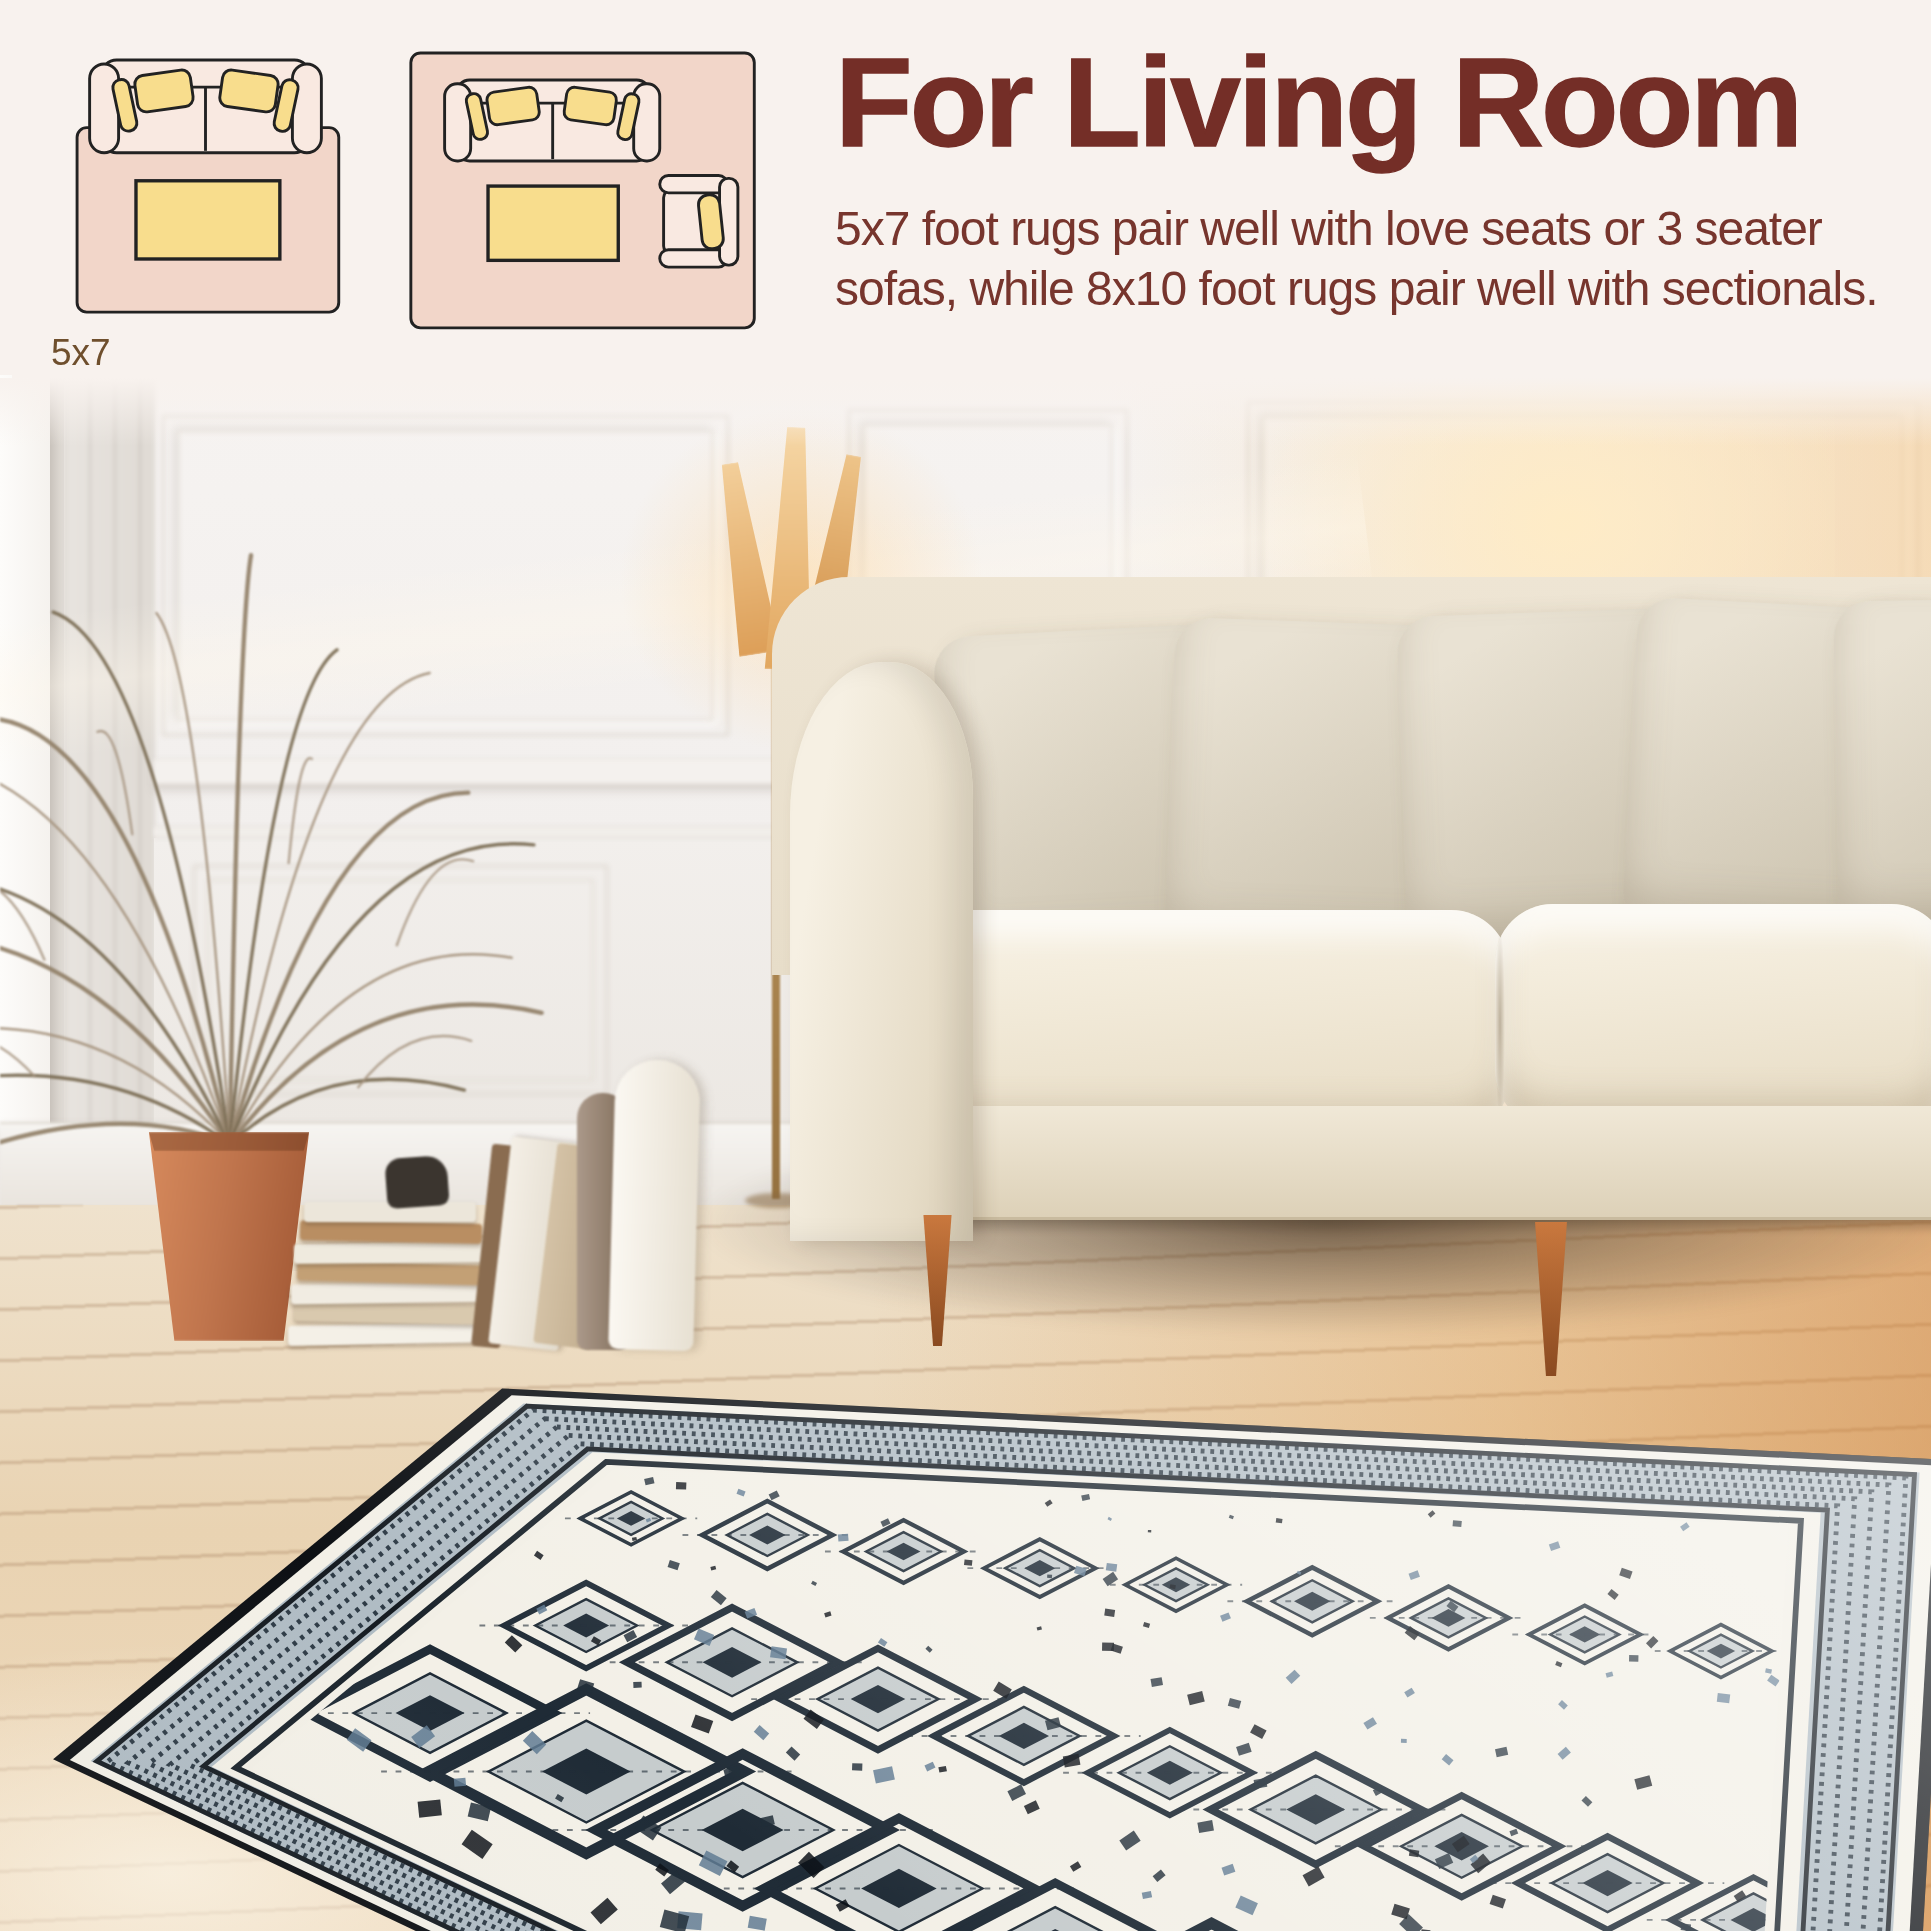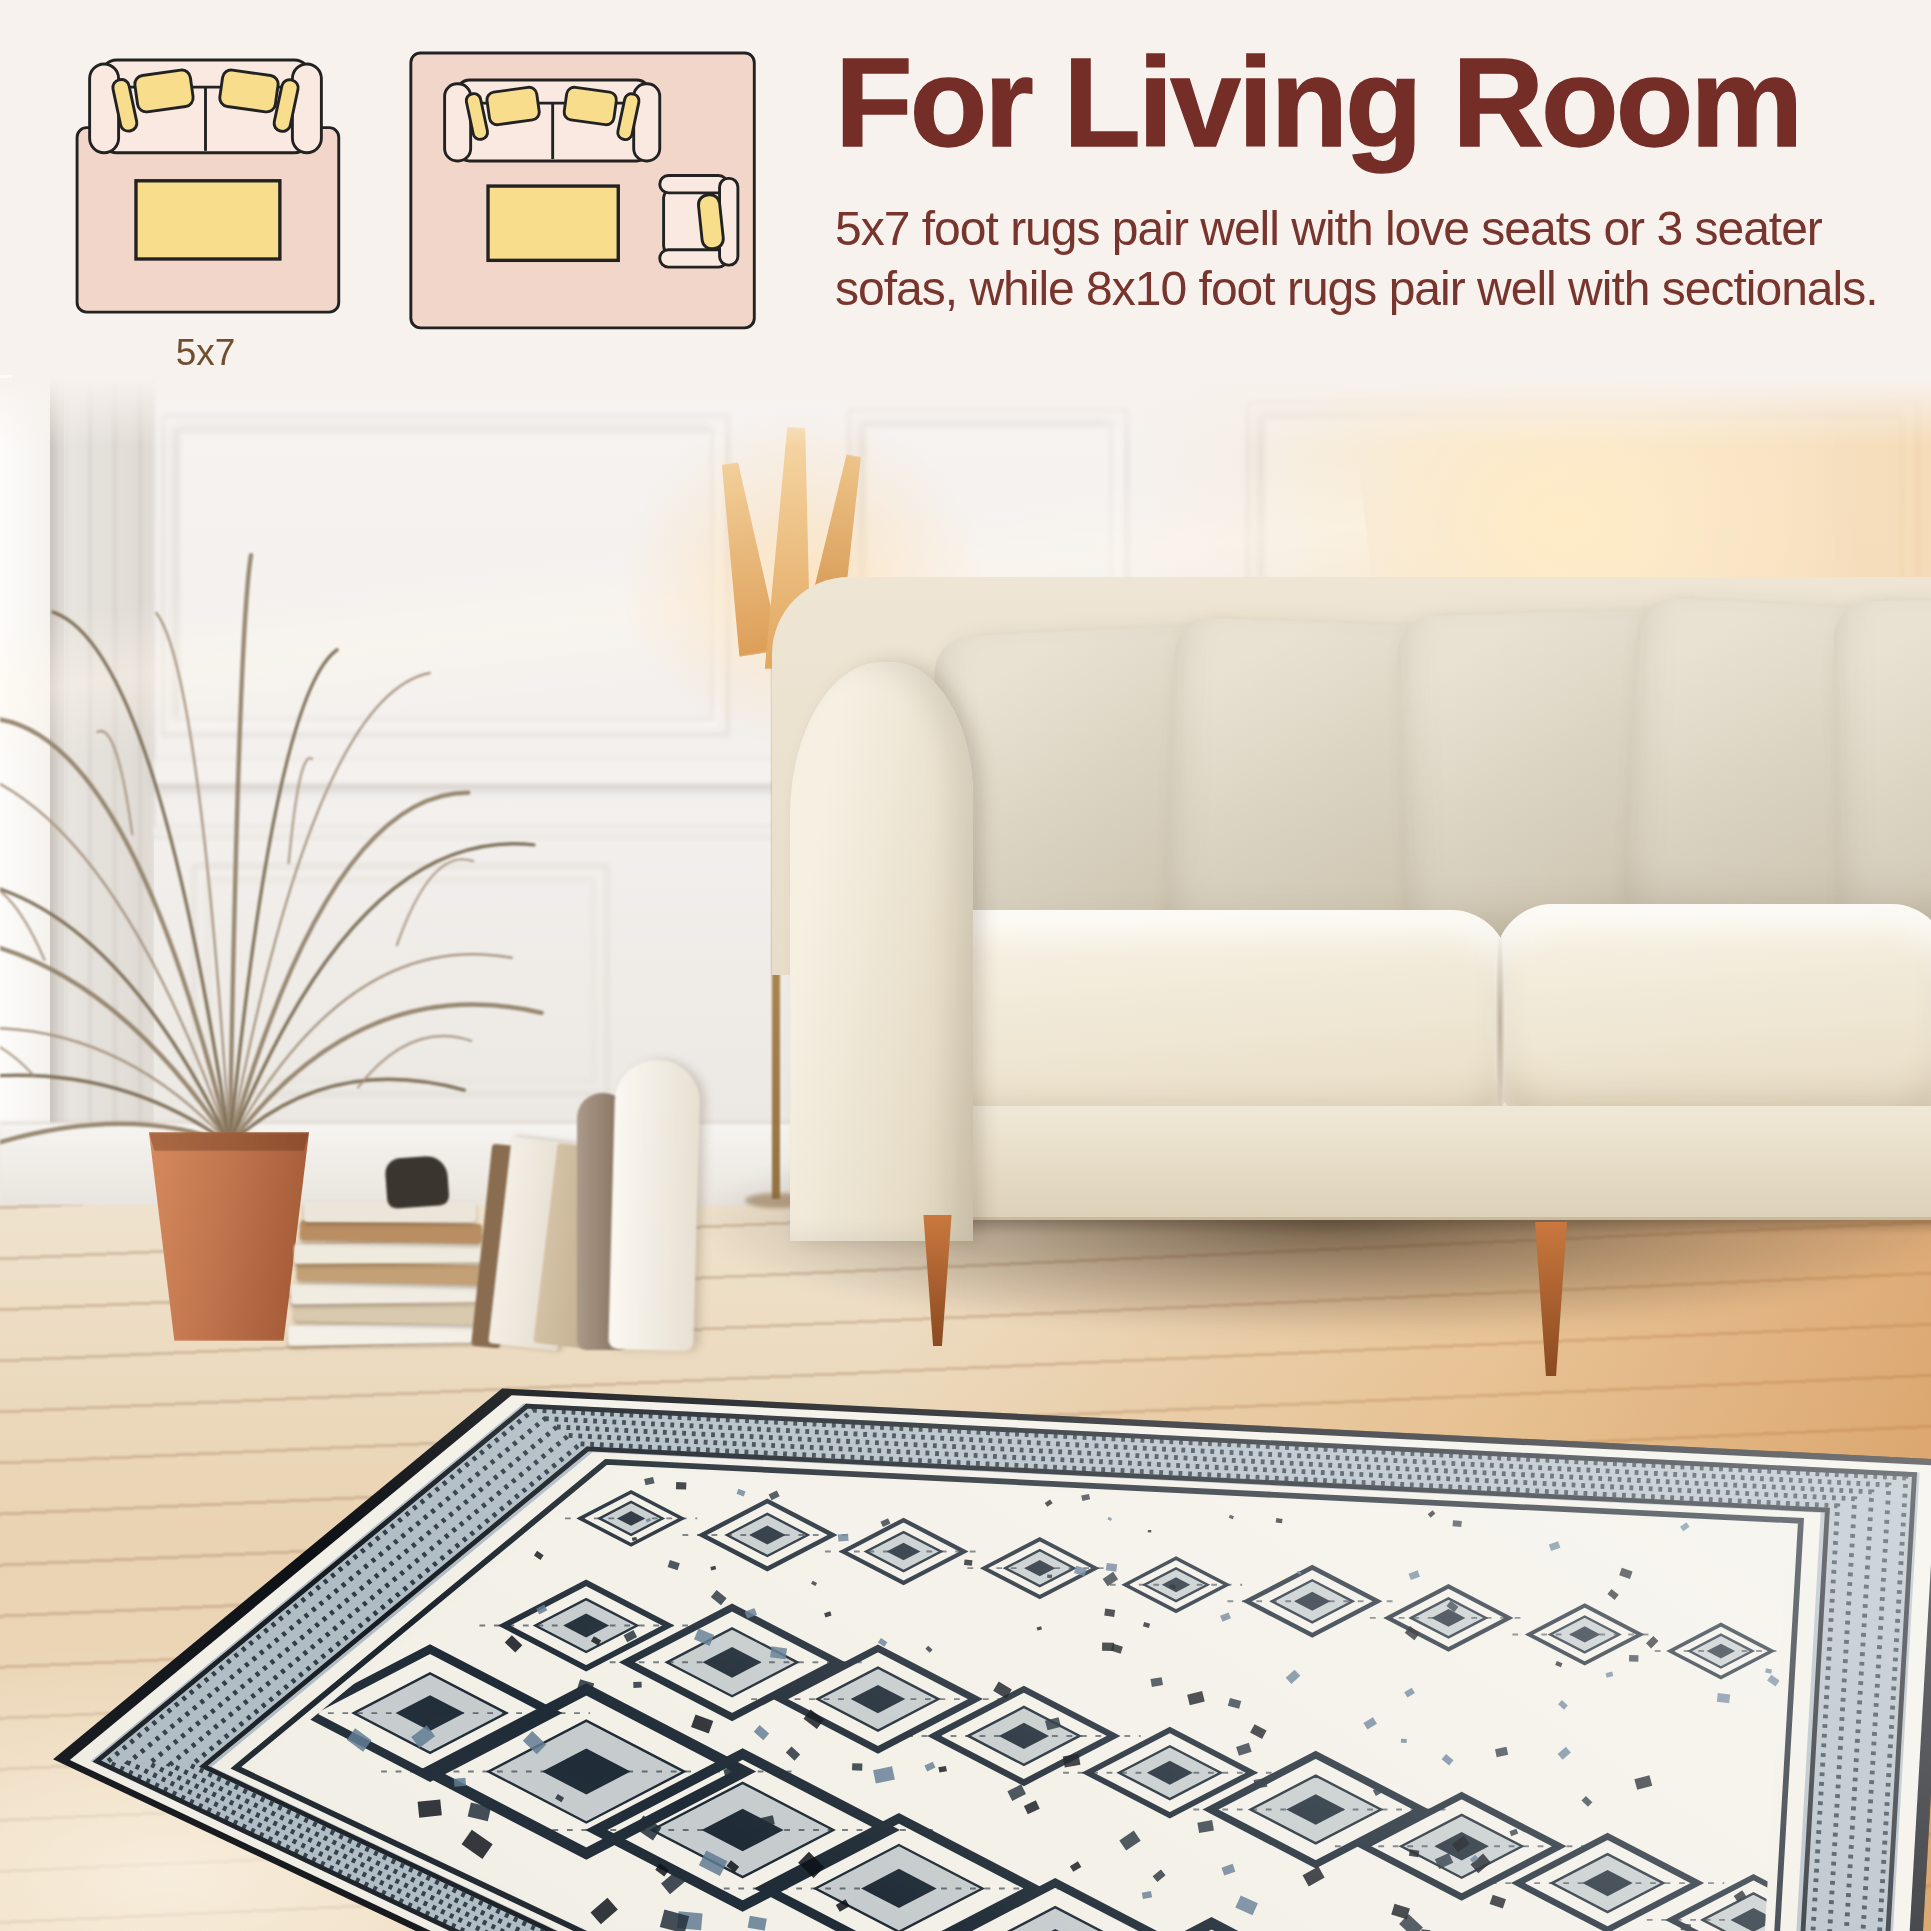--- a/index.html
+++ b/index.html
@@ -7,21 +7,21 @@
   body{font-family:"Liberation Sans",sans-serif;background:#f8f2ee;position:relative;overflow:hidden}
   .a{position:absolute}
   #stage{position:absolute;inset:0;width:1931px;height:1931px;overflow:hidden}
 
   
   #banner{left:12px;top:0;width:1931px;height:378px;background:var(--banner-bg);z-index:50}
   #banner-fade{left:0;top:378px;width:1931px;height:68px;background:linear-gradient(180deg,var(--banner-bg),rgba(248,242,238,0));z-index:49}
   #page-title{left:823px;top:29px;width:1101px;font-size:127px;font-weight:700;letter-spacing:-2.9px;color:var(--title);-webkit-text-stroke:1.4px var(--title);white-space:nowrap}
   #page-desc{left:823px;top:199px;width:1110px;font-size:48px;line-height:1.24;letter-spacing:-1px;color:var(--body-text)}
   #page-desc span{display:block;white-space:nowrap}
-  .dlabel{font-size:37px;color:var(--label-text);text-align:center}
+  .dlabel{font-size:37px;color:var(--label-text);}
   #dlabel1{left:39px;top:332px;width:309px}
   #dlabel2{left:389px;top:340px;width:367px}
   .diag{z-index:51}
 
   
   #wall{left:0;top:375px;width:1931px;height:847px;background:linear-gradient(180deg,#f6f3f1 0%,#f2efed 55%,#ece7e2 100%);z-index:2}
   #window-light{left:0;top:375px;width:50px;height:844px;background:linear-gradient(90deg,#fdfcfa,#f5f2ee);z-index:4}
   #window-edge{left:50px;top:375px;width:13.5px;height:844px;background:linear-gradient(90deg,#c9c3bc,#e4dfd9);z-index:4}
   #door{left:64px;top:375px;width:91px;height:840px;background:
       repeating-linear-gradient(90deg,rgba(130,120,108,.22) 0 1.9px,rgba(0,0,0,0) 1.9px 25px),

